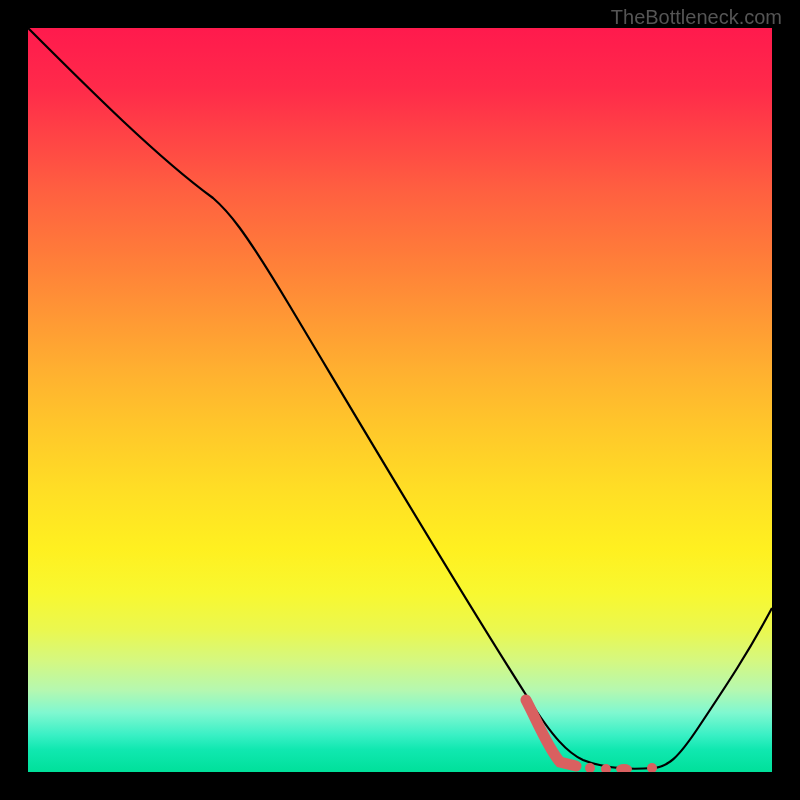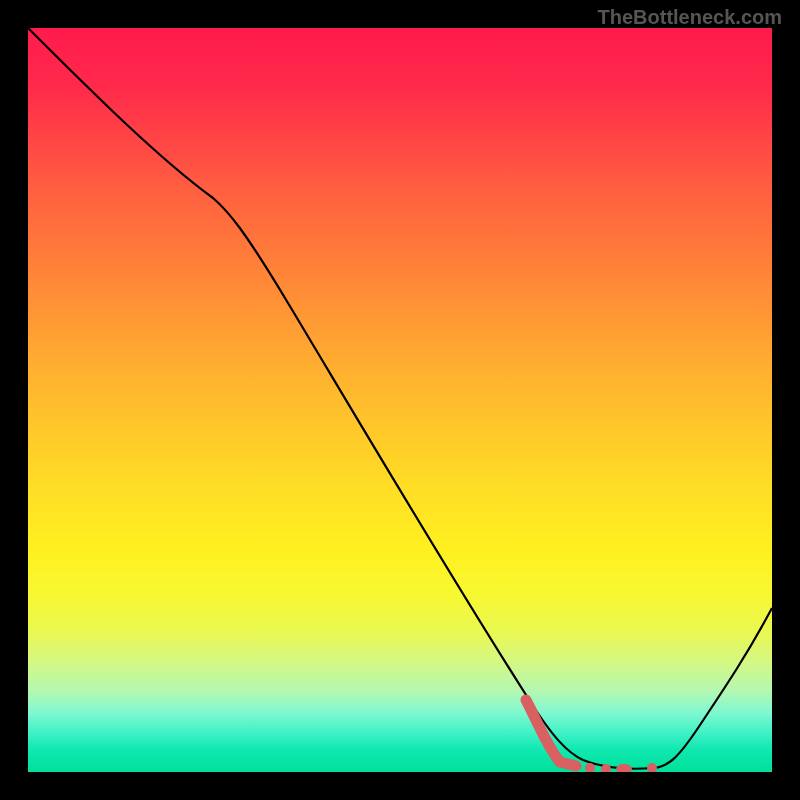--- a/index.html
+++ b/index.html
@@ -9,21 +9,21 @@
       background: #000;
       position: relative;
       font-family: Arial, sans-serif;
     }
     .watermark {
       position: absolute;
       top: 6px;
       right: 18px;
       color: #555;
       font-size: 20px;
-      font-weight: 700;
+      font-weight: 400;
       z-index: 10;
     }
     .plot-area {
       position: absolute;
       left: 28px;
       top: 28px;
       width: 744px;
       height: 744px;
       background: linear-gradient(to bottom,
         #ff1a4d 0%,

